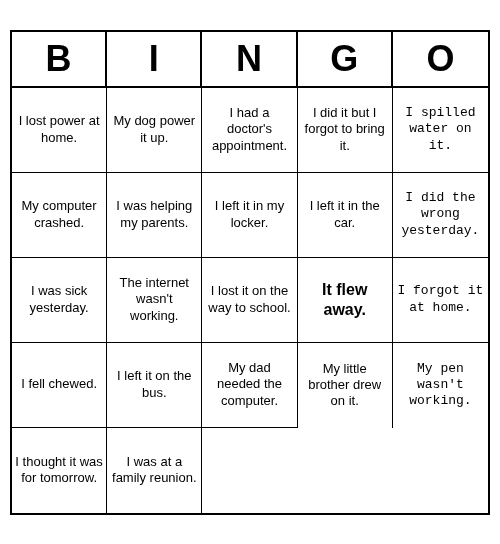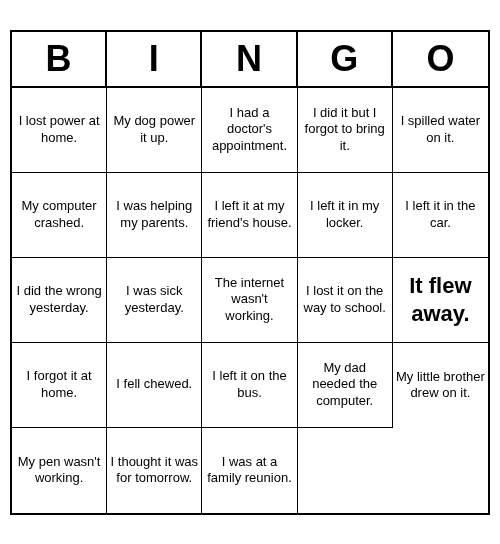--- a/index.html
+++ b/index.html
@@ -44,29 +44,30 @@
       align-items: center;
       justify-content: center;
       padding: 4px 3px;
       min-height: 85px;
       font-size: 13px;
       line-height: 1.25;
       word-break: break-word;
     }
     .bingo-cell:nth-child(5n) {
       border-right: none;
+      font-family: Liberation Mono, monospace;
     }
     .bingo-cell:nth-child(n+21) {
       
     }
     .bingo-cell.last-row {
       border-bottom: none;
     }
     .bingo-cell.large-text {
-      font-size: 22px;
+      font-size: 16px;
       font-weight: bold;
     }
   </style>
 </head>
 <body>
 
 <div class="bingo-card">
   <div class="bingo-header">
   <div class="bingo-letter">B</div>
       <div class="bingo-letter">I</div>
@@ -75,21 +76,20 @@
       <div class="bingo-letter">O</div>
     </div>
   <div class="bingo-grid">
   <div class="bingo-cell">I lost power at home.</div>
       <div class="bingo-cell">My dog power it up.</div>
       <div class="bingo-cell">I had a doctor's appointment.</div>
       <div class="bingo-cell">I did it but I forgot to bring it.</div>
       <div class="bingo-cell">I spilled water on it.</div>
       <div class="bingo-cell">My computer crashed.</div>
       <div class="bingo-cell">I was helping my parents.</div>
-      <div class="bingo-cell">I left it at my friend's house.</div>
       <div class="bingo-cell">I left it in my locker.</div>
       <div class="bingo-cell">I left it in the car.</div>
       <div class="bingo-cell">I did the wrong yesterday.</div>
       <div class="bingo-cell">I was sick yesterday.</div>
       <div class="bingo-cell">The internet wasn't working.</div>
       <div class="bingo-cell">I lost it on the way to school.</div>
       <div class="bingo-cell large-text">It flew away.</div>
       <div class="bingo-cell">I forgot it at home.</div>
       <div class="bingo-cell">I fell chewed.</div>
       <div class="bingo-cell">I left it on the bus.</div>

